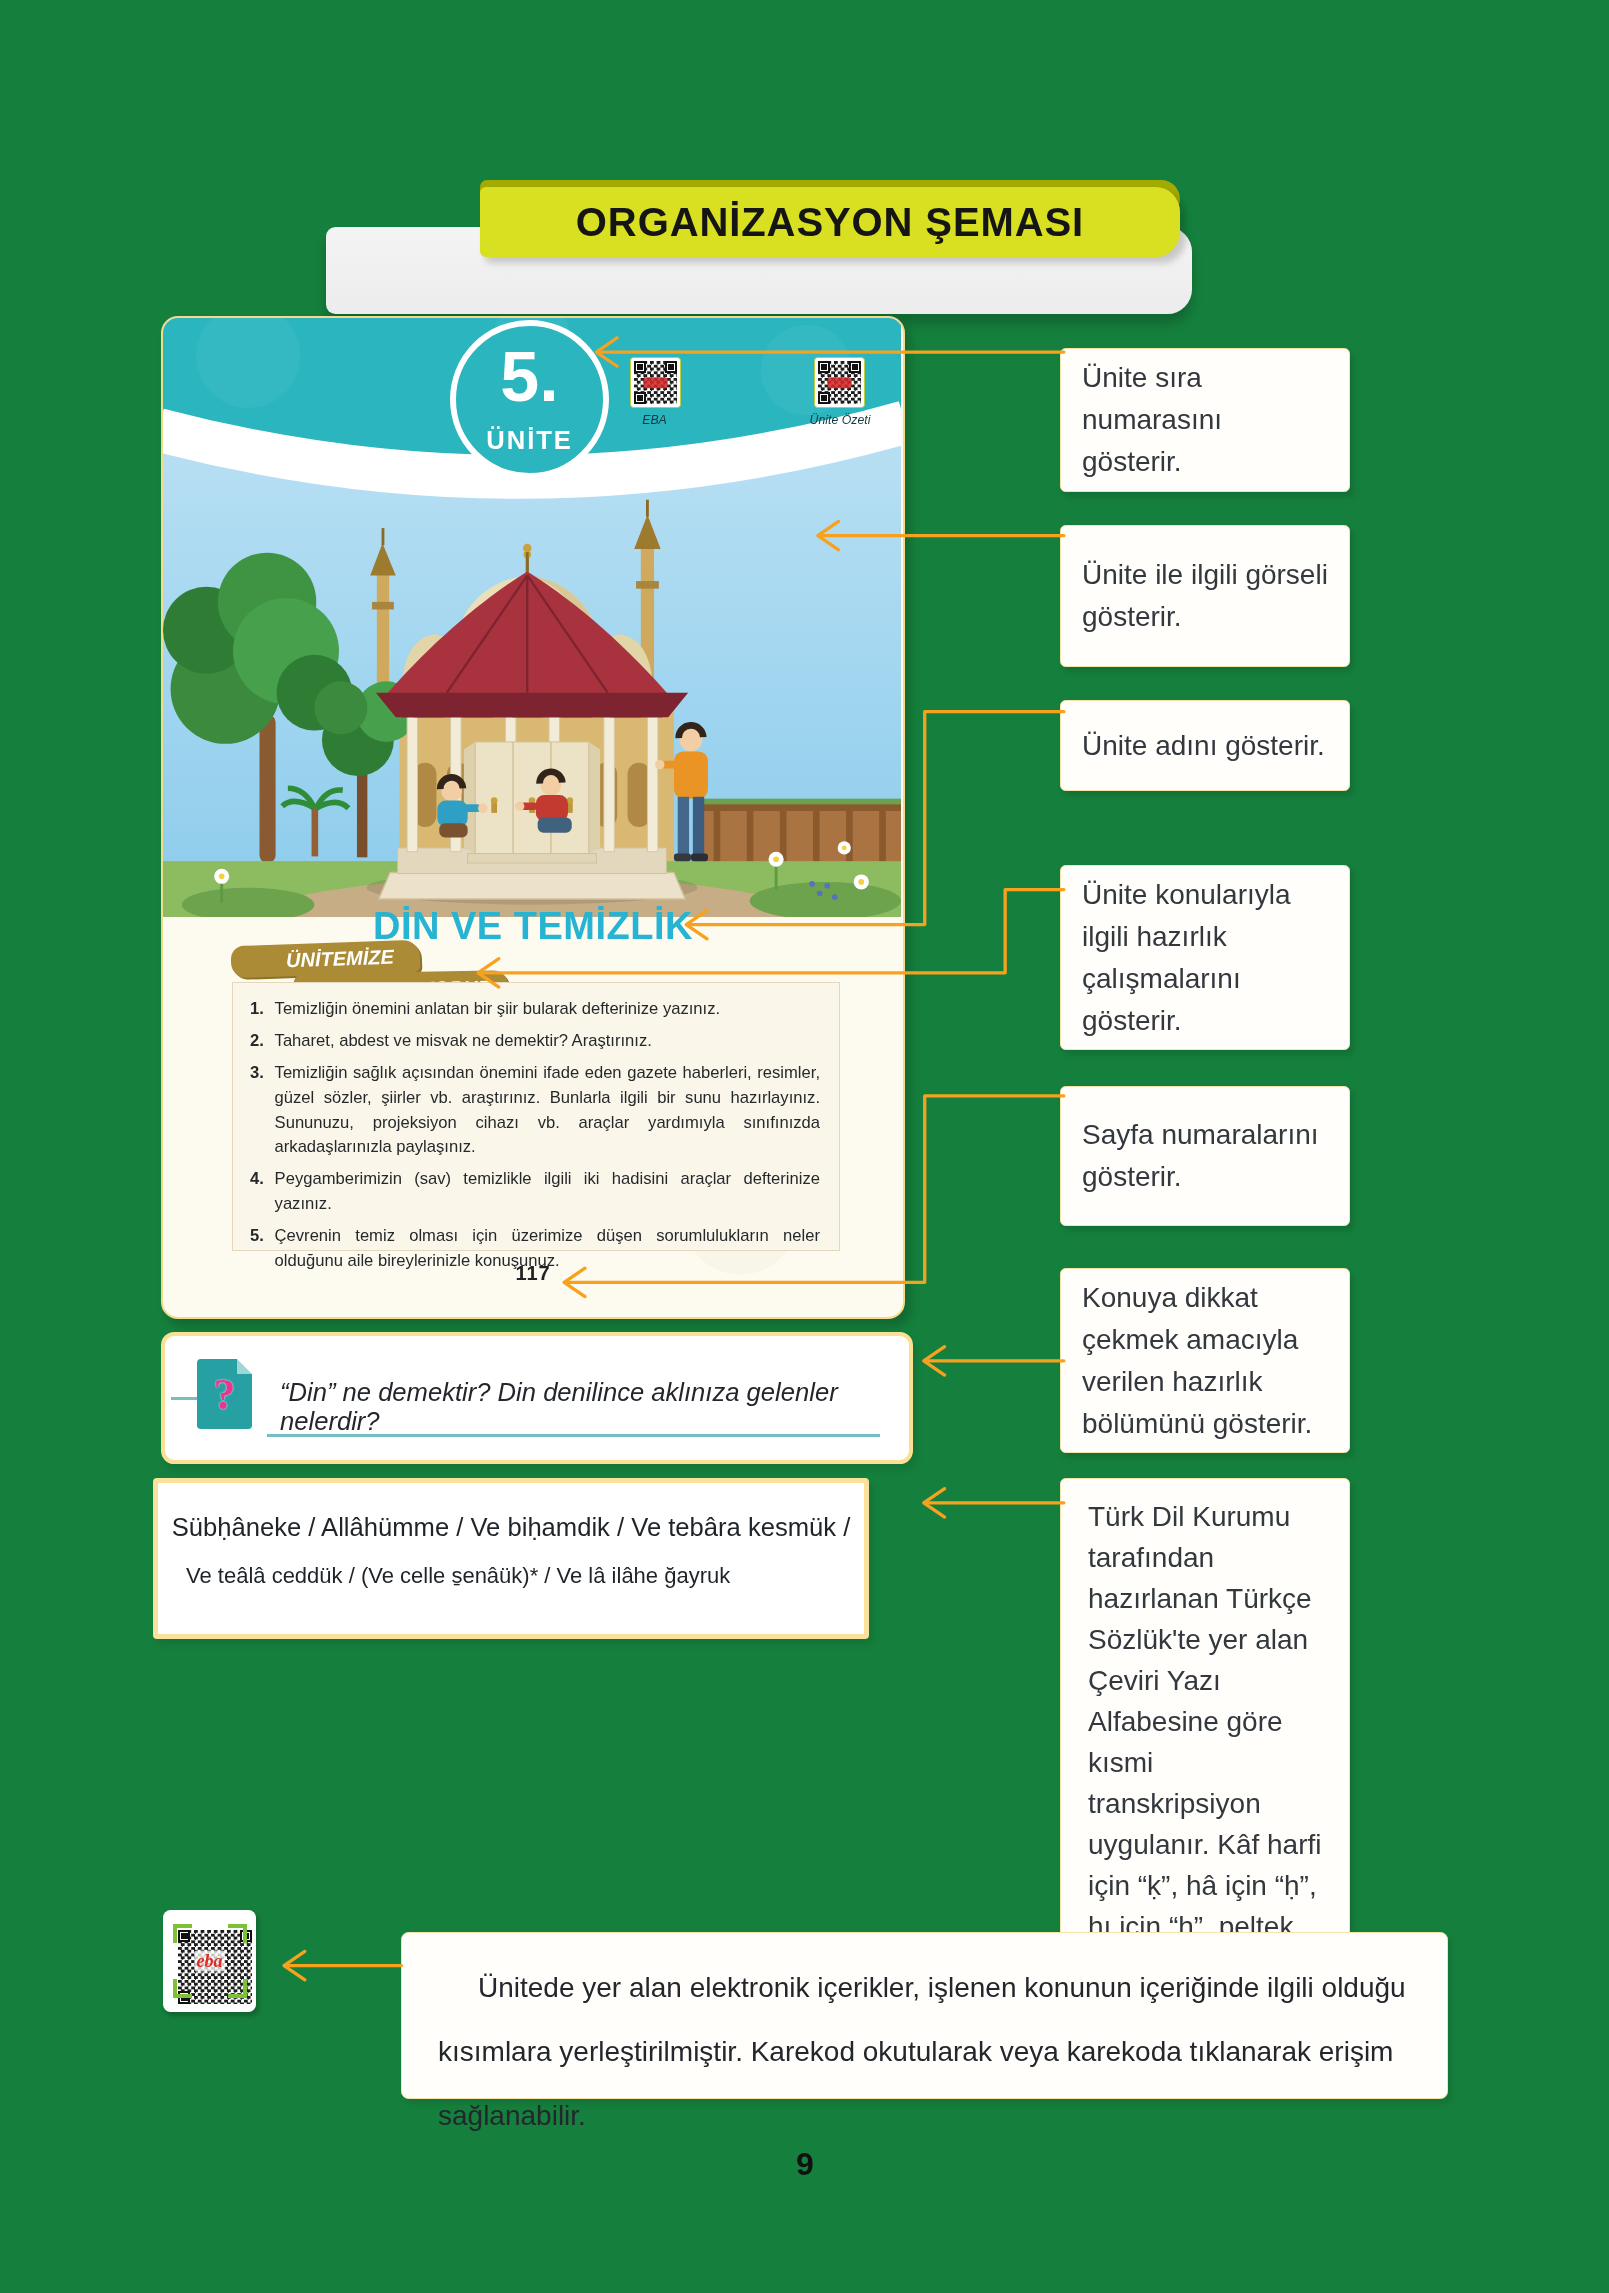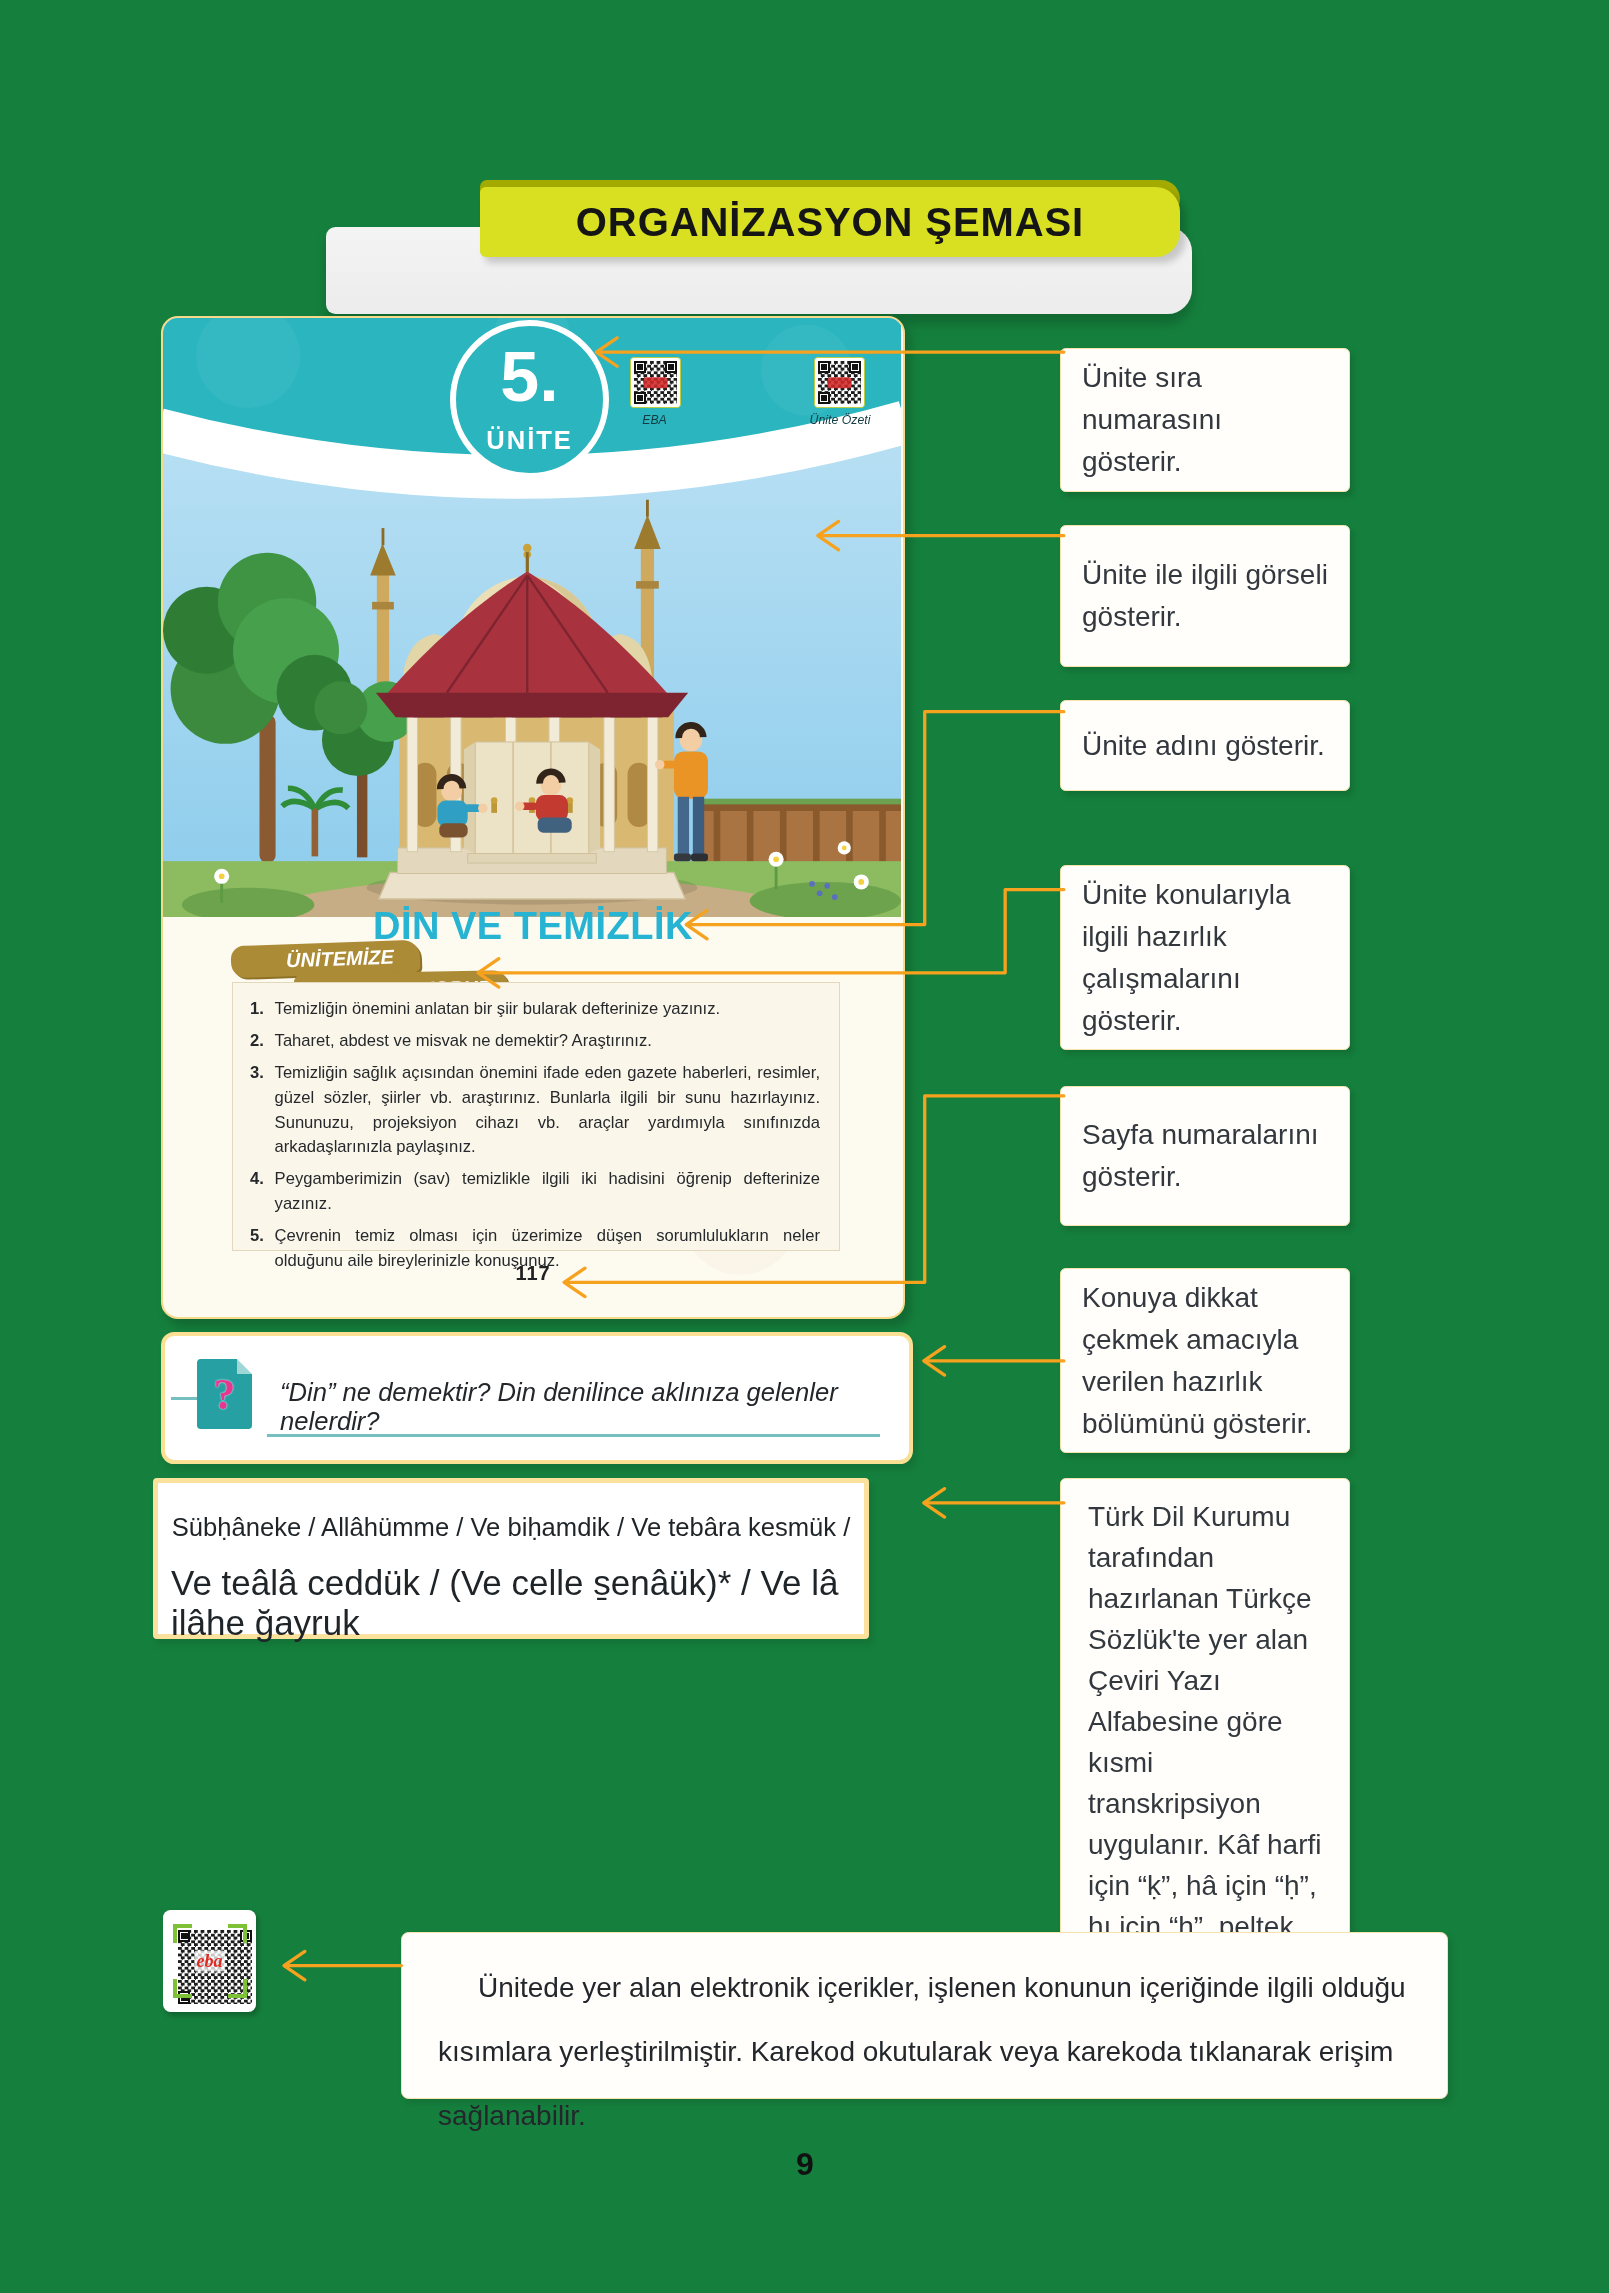--- a/index.html
+++ b/index.html
@@ -99,21 +99,21 @@
   .q-underline{position:absolute; left:102px; top:98px; width:613px; height:2.8px; background:#76bfc0;}
   .q-text{position:absolute; left:115px; top:42px; width:596px; font-size:25.6px; font-style:italic; color:#23272c;}
 
   
   .dua-box{
     position:absolute; left:153px; top:1478px; width:716px; height:161px; box-sizing:border-box;
     background:#ffffff; border:5.7px solid #fbe29c; border-radius:4px;
     box-shadow:3.8px 5.7px 7.6px rgba(0,0,0,.10); z-index:2; color:#1f2428;
   }
   .dua-l1{margin-top:30px; text-align:center; font-size:25.6px;}
-  .dua-l2{margin-top:21px; padding-left:13px; font-size:35px;}
+  .dua-l2{margin-top:21px; padding-left:28px; font-size:22px;}
 
   
   .footer-box{
     position:absolute; left:401px; top:1932px; width:1047px; height:167px; box-sizing:border-box;
     background:#fffefb; border:1.9px solid #f7e4ad; border-radius:7.6px;
     box-shadow:3.8px 4.7px 6.6px rgba(0,0,0,.10); padding:23px 36px; z-index:2;
   }
   .footer-box p{margin:0; font-size:28px; line-height:64px; color:#23272c; text-indent:40px; text-align:left;}
   .qr-big{
     position:absolute; left:163px; top:1910px; width:93px; height:102px; background:#ffffff;
@@ -338,21 +338,21 @@
       <div class="prep-item">
         <span class="pnum">2.</span>
         <span class="ptxt">Taharet, abdest ve misvak ne demektir? Araştırınız.</span>
       </div>
       <div class="prep-item">
         <span class="pnum">3.</span>
         <span class="ptxt">Temizliğin sağlık açısından önemini ifade eden gazete haberleri, resimler, güzel sözler, şiirler vb. araştırınız. Bunlarla ilgili bir sunu hazırlayınız. Sununuzu, projeksiyon cihazı vb. araçlar yardımıyla sınıfınızda arkadaşlarınızla paylaşınız.</span>
       </div>
       <div class="prep-item">
         <span class="pnum">4.</span>
-        <span class="ptxt">Peygamberimizin (sav) temizlikle ilgili iki hadisini öğrenip defterinize yazınız.</span>
+        <span class="ptxt">Peygamberimizin (sav) temizlikle ilgili iki hadisini araçlar defterinize yazınız.</span>
       </div>
       <div class="prep-item">
         <span class="pnum">5.</span>
         <span class="ptxt">Çevrenin temiz olması için üzerimize düşen sorumlulukların neler olduğunu aile bireylerinizle konuşunuz.</span>
       </div>
     </div>
 
     <div class="page117">117</div>
   </div>
 

